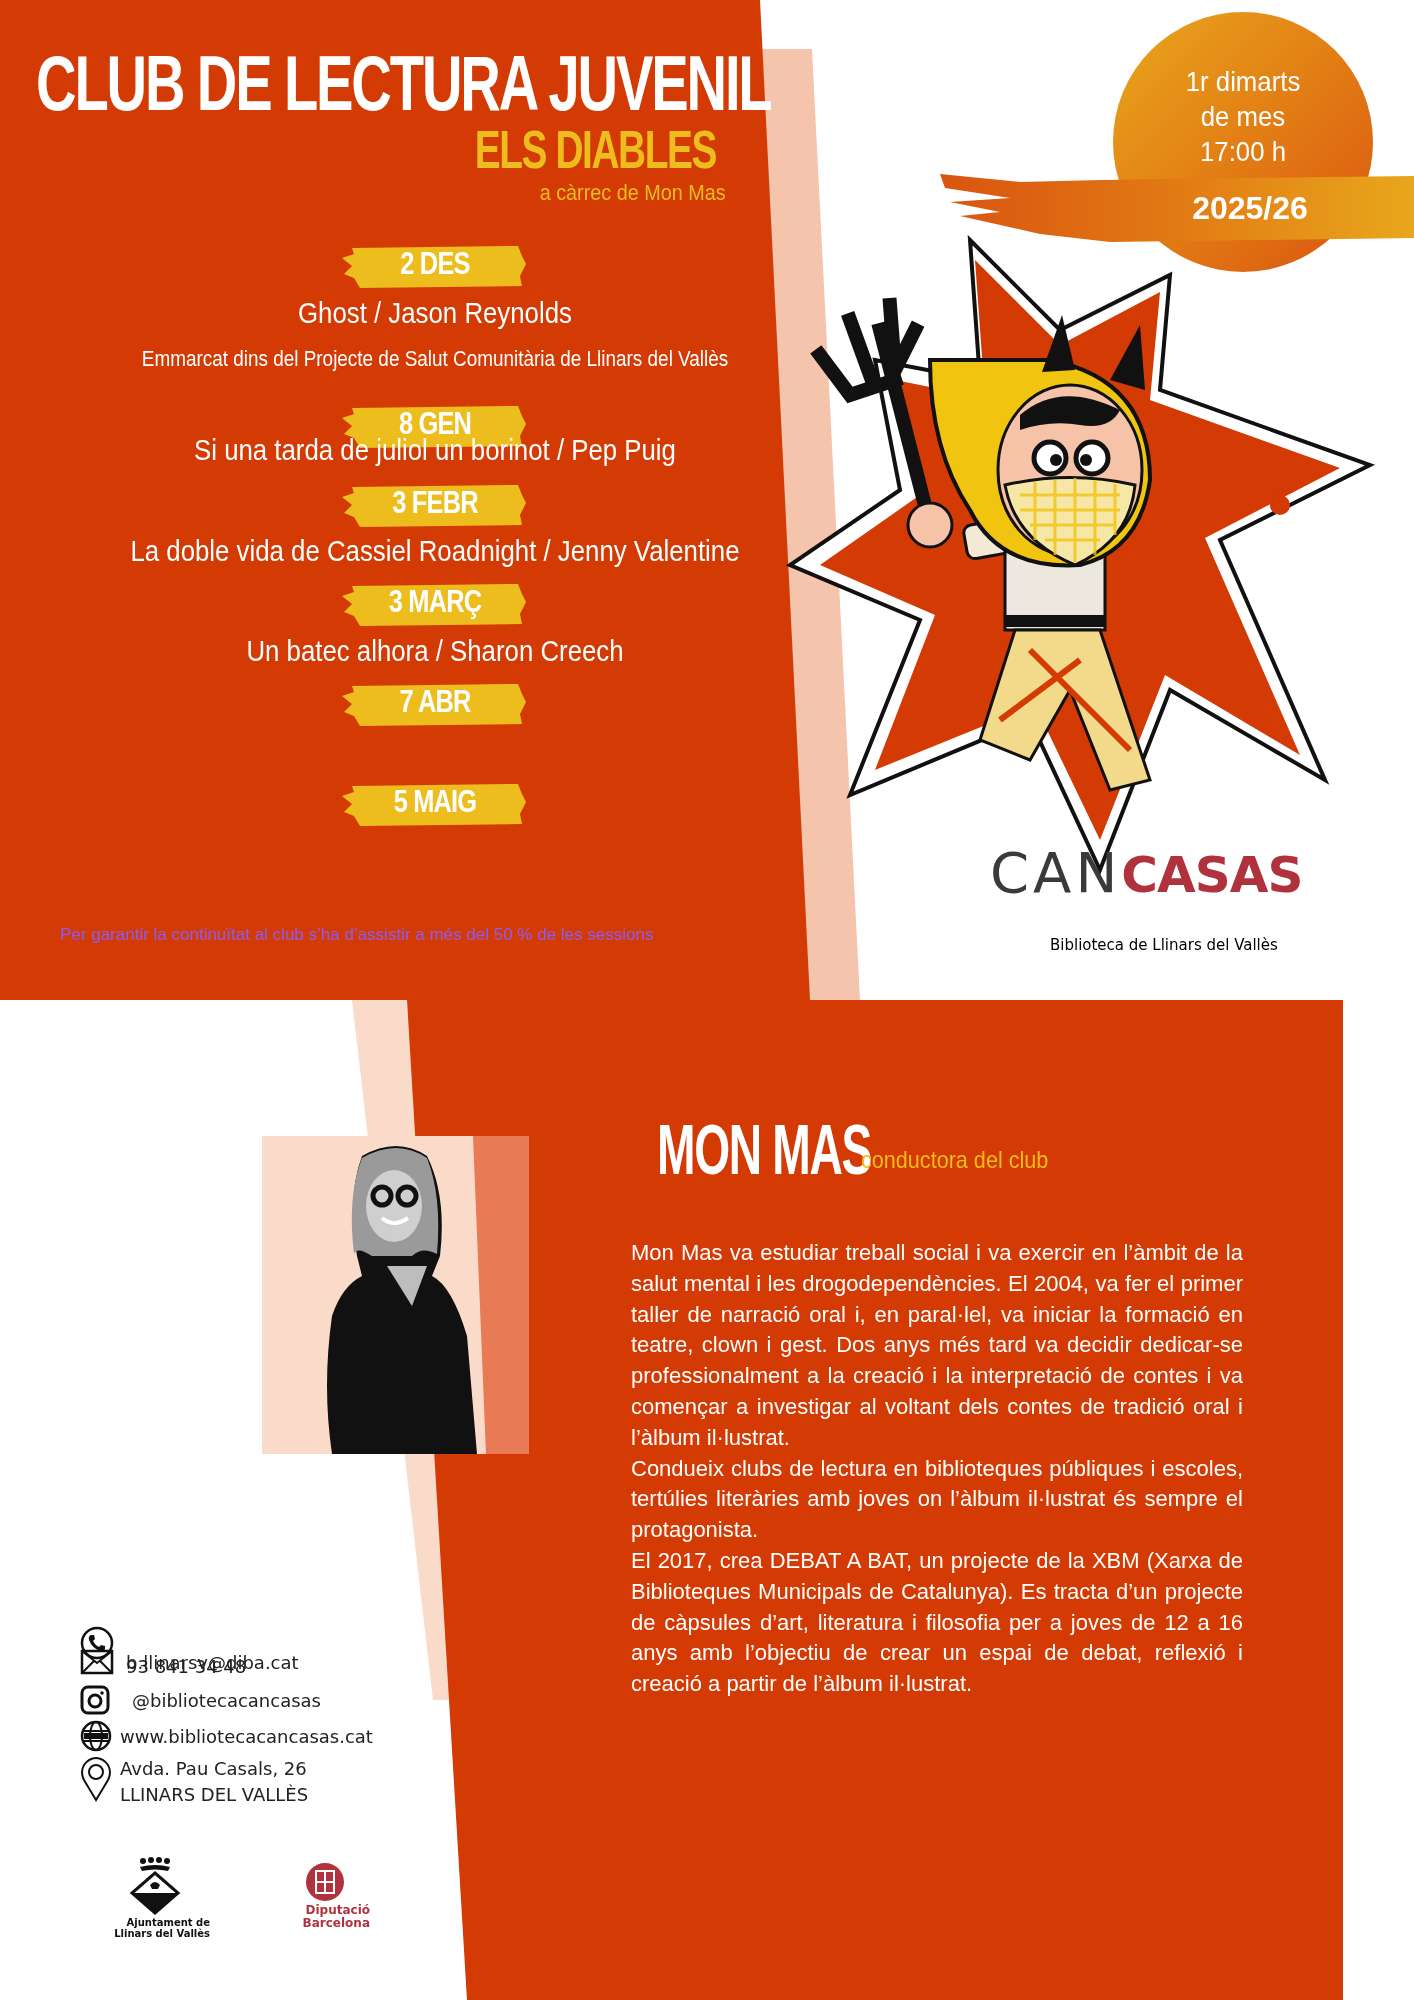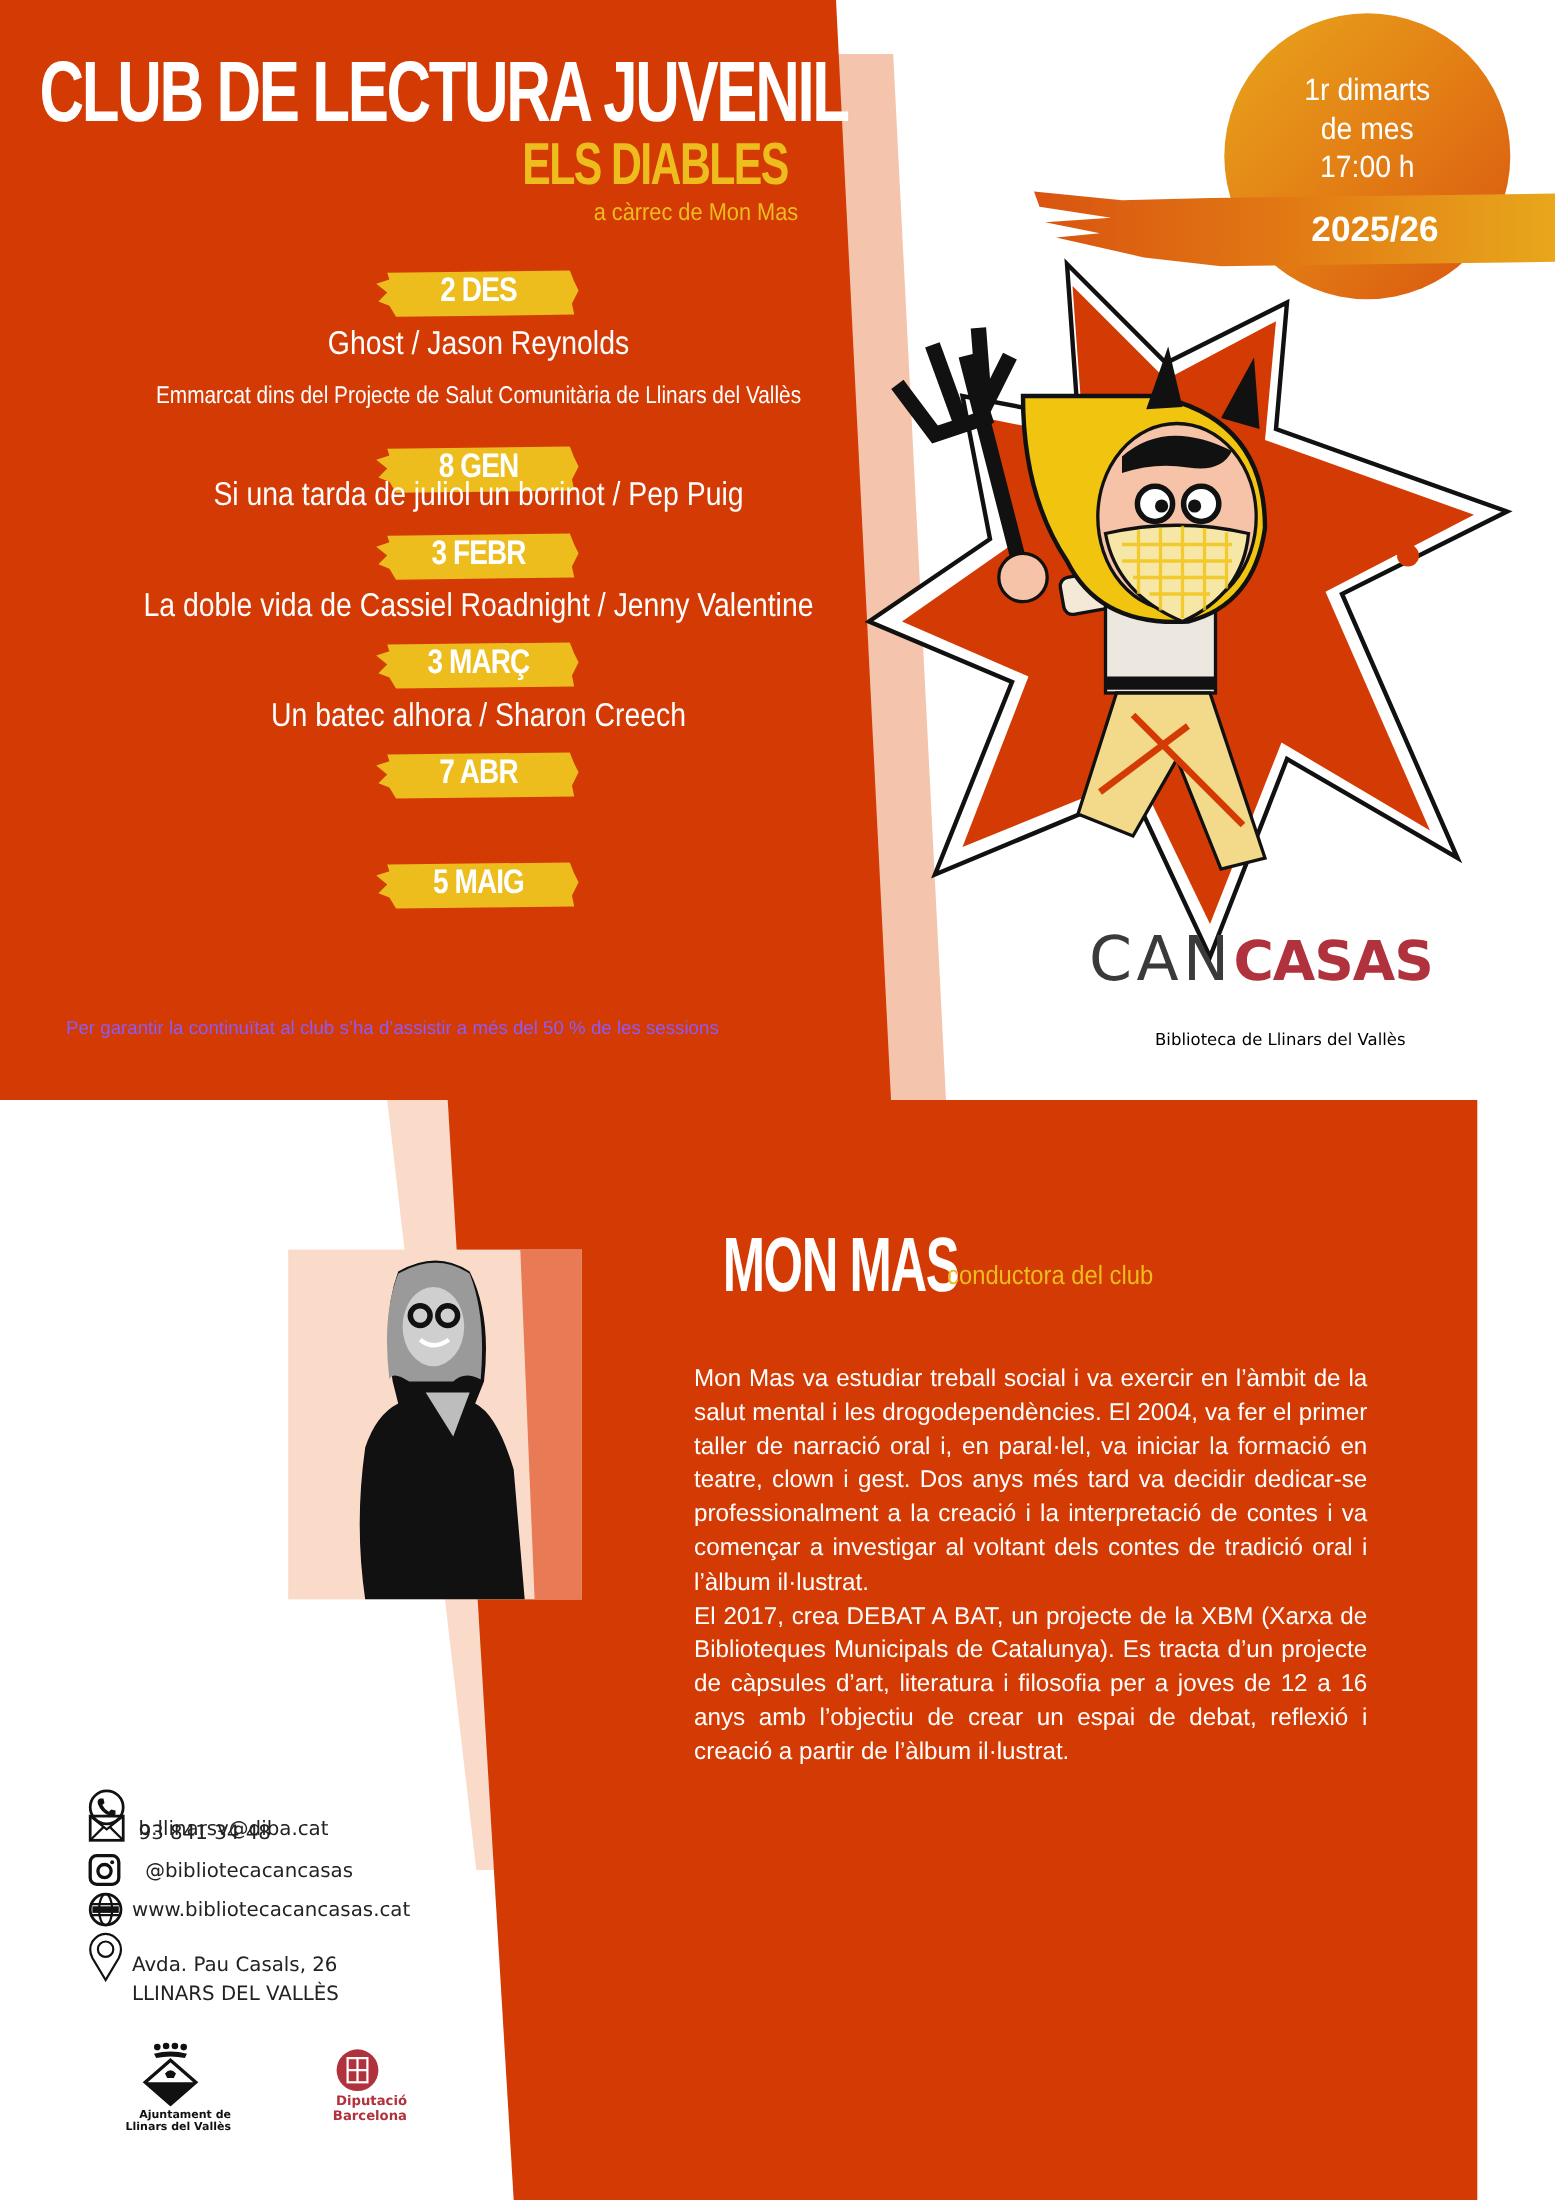--- a/index.html
+++ b/index.html
@@ -192,20 +192,21 @@
   <circle cx="145" cy="60" r="9" fill="none" stroke="#111" stroke-width="5"></circle>
   <path d="M120,82 Q132,92 146,82" stroke="#fff" stroke-width="4" fill="none"></path>
   <path d="M125,130 L150,170 L165,130 Z" fill="#bdbdbd"></path>
 </svg>
 
 <div id="name" class="abs">MON MAS</div>
 <div id="role" class="abs">conductora del club</div>
 
 <div id="bio" class="abs">
   <p>Mon Mas va estudiar treball social i va exercir en l’àmbit de la salut mental i les drogodependències. El 2004, va fer el primer taller de narració oral i, en paral·lel, va iniciar la formació en teatre, clown i gest. Dos anys més tard va decidir dedicar-se professionalment a la creació i la interpretació de contes i va començar a investigar al voltant dels contes de tradició oral i l’àlbum il·lustrat.</p>
+  <p>Condueix clubs de lectura en biblioteques públiques i escoles, tertúlies literàries amb joves on l’àlbum il·lustrat és sempre el protagonista.</p>
   <p>El 2017, crea DEBAT A BAT, un projecte de la XBM (Xarxa de Biblioteques Municipals de Catalunya). Es tracta d’un projecte de càpsules d’art, literatura i filosofia per a joves de 12 a 16 anys amb l’objectiu de crear un espai de debat, reflexió i creació a partir de l’àlbum il·lustrat.</p>
 </div>
 
 <div class="contact" style="top:1608px;">
   <span class="ic">
     <svg width="34" height="34" viewBox="0 0 34 34">
         <circle cx="17" cy="17" r="15" fill="none" stroke="#111" stroke-width="2.5"></circle>
         <path d="M11,9 L14,9 L15,13 L13,15 Q15,19 19,21 L21,19 L25,20 L25,23 Q24,26 20,25 Q12,22 9,14 Q8,10 11,9 Z" fill="#111"></path>
       </svg>
   </span>
@@ -244,21 +245,21 @@
   </span>
   <span style="margin-left:0px;">www.bibliotecacancasas.cat</span>
 </div>
 <div class="contact" style="top:1756px;align-items:flex-start;">
   <span class="ic" style="height:46px;">
     <svg width="32" height="46" viewBox="0 0 32 46">
         <path d="M16,44 L4,24 Q0,16 4,9 Q9,2 16,2 Q23,2 28,9 Q32,16 28,24 Z" fill="none" stroke="#111" stroke-width="2"></path>
         <circle cx="16" cy="16" r="7" fill="none" stroke="#111" stroke-width="2"></circle>
       </svg>
   </span>
-  <div style="margin-left:0px;line-height:26px;margin-top:18px;">
+  <div style="margin-left:0px;line-height:26px;">
     <div>Avda. Pau Casals, 26</div>
     <div>LLINARS DEL VALLÈS</div>
   </div>
 </div>
 
 <div class="abs" style="left:100px;top:1855px;width:110px;">
   <svg width="110" height="60" viewBox="0 0 110 60">
     <circle cx="43" cy="6" r="3" fill="#111"></circle>
       <circle cx="51" cy="5" r="3" fill="#111"></circle>
       <circle cx="59" cy="5" r="3" fill="#111"></circle>

